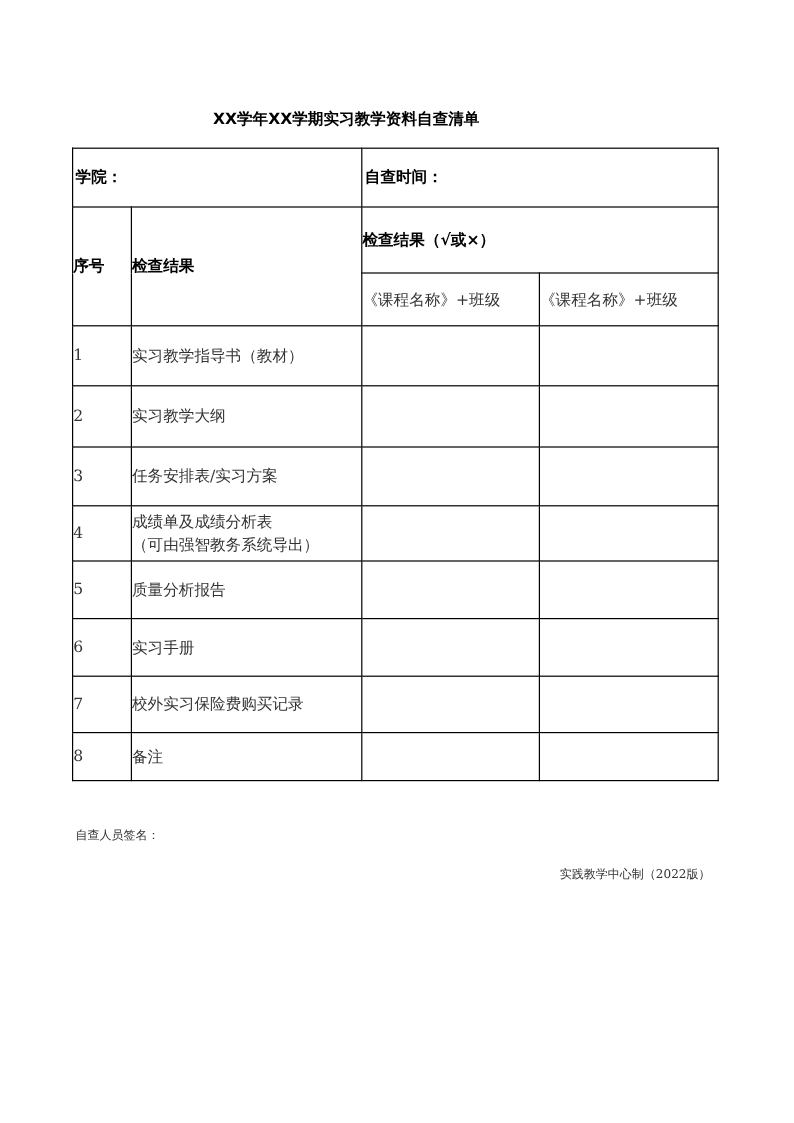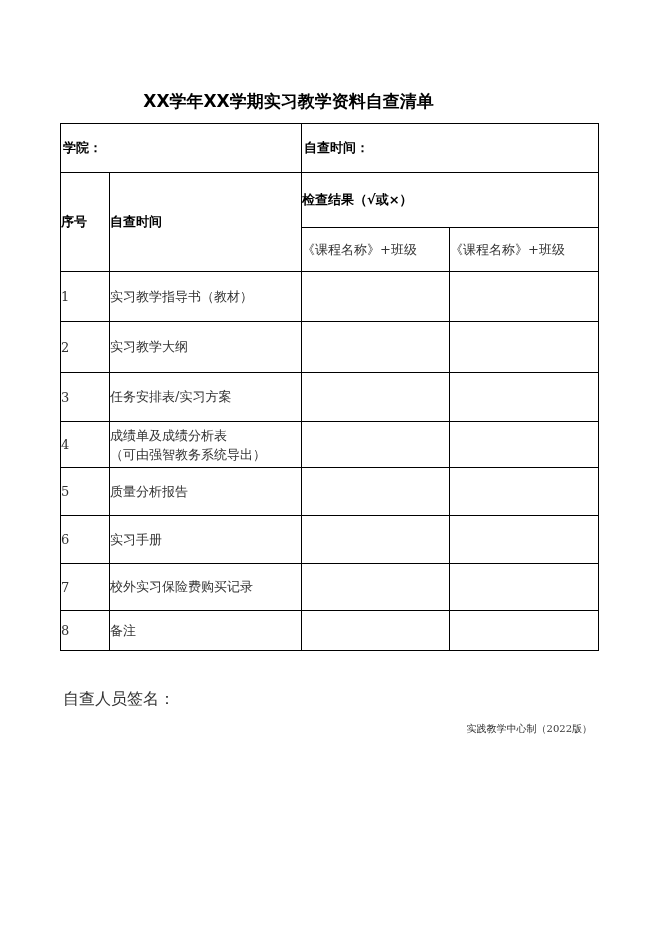--- a/index.html
+++ b/index.html
@@ -1,30 +1,30 @@
 <!DOCTYPE html>
 <html><head>
 <meta charset="utf-8">
 <style>
   html, body { margin: 0; padding: 0; background: #ffffff; }
   body { width: 662px; height: 936px; position: relative; overflow: hidden;
          font-family: "DejaVu Serif", "Liberation Serif", serif; color: #222; }
   .title { position: absolute; left: 0; width: 577px; top: 90px; text-align: center;
            font-family: "DejaVu Sans", "Liberation Sans", sans-serif; font-weight: bold;
-           font-size: 17px; color: #000; letter-spacing: 0px; }
+           font-size: 13px; color: #000; letter-spacing: 0px; }
   table.sheet { position: absolute; left: 60px; top: 123px; border-collapse: collapse;
                 table-layout: fixed; width: 538px; }
   table.sheet td { border: 1px solid #000; padding: 0; text-align: left;
                    vertical-align: middle; font-size: 13px; color: #333; }
   .bold { font-family: "DejaVu Sans", "Liberation Sans", sans-serif; font-weight: bold;
           color: #000 !important; font-size: 13px; }
   td.left { text-align: center; padding-left: 2px !important; }
   .sub { font-size: 13px; color: #444; }
   .line { display: block; line-height: 19px; }
-  .sign { position: absolute; left: 63px; top: 689px; font-size: 16px; color: #333; text-align: right; }
+  .sign { position: absolute; left: 63px; top: 689px; font-size: 10px; color: #333; text-align: right; }
   .footer { position: absolute; right: 70px; top: 722px; font-size: 10px; color: #333; }
 </style>
 </head>
 <body>
 
 <div class="title">XX学年XX学期实习教学资料自查清单</div>
 
 <table class="sheet">
   <colgroup>
     <col style="width:49px">
@@ -32,21 +32,21 @@
     <col style="width:148px">
     <col style="width:149px">
   </colgroup>
   <tbody>
       <tr style="height:49px">
     <td colspan="2" class="left bold">学院：</td>
     <td colspan="2" class="left bold">自查时间：</td>
   </tr>
   <tr style="height:55px">
     <td rowspan="2" class="bold">序号</td>
-    <td rowspan="2" class="bold">自查时间</td>
+    <td rowspan="2" class="bold">检查结果</td>
     <td colspan="2" class="bold">检查结果（√或×）</td>
   </tr>
   <tr style="height:44px">
     <td class="sub">《课程名称》+班级</td>
     <td class="sub">《课程名称》+班级</td>
   </tr>
 
   <tr style="height:50px">
     <td>1</td>
     <td>实习教学指导书（教材）</td>

